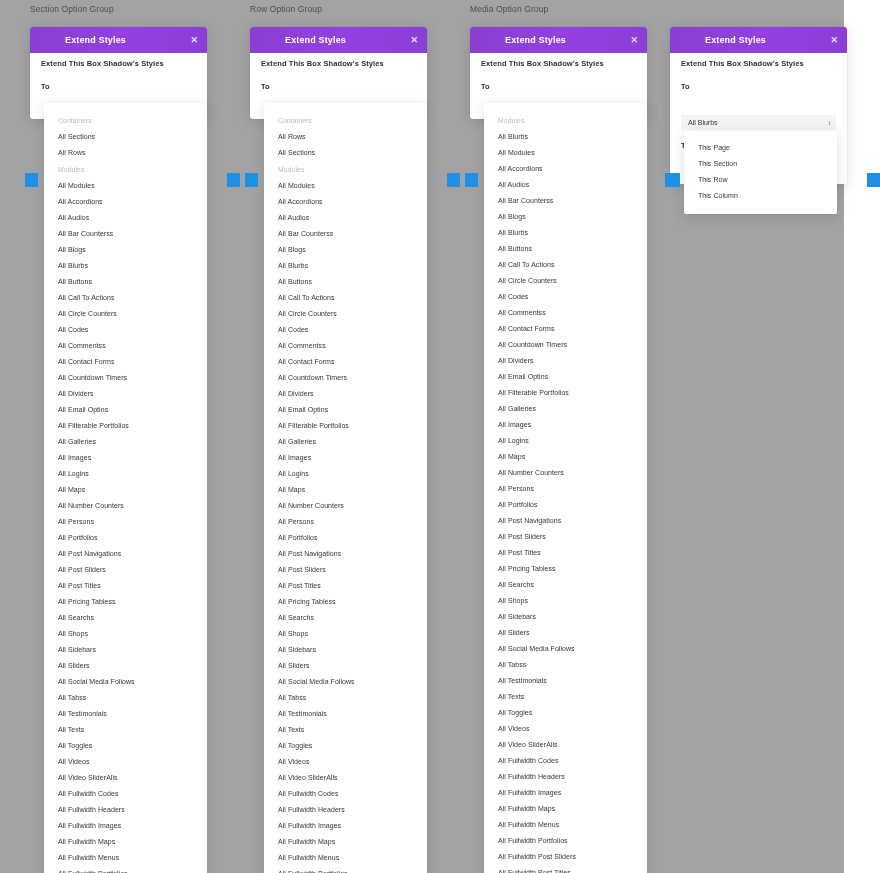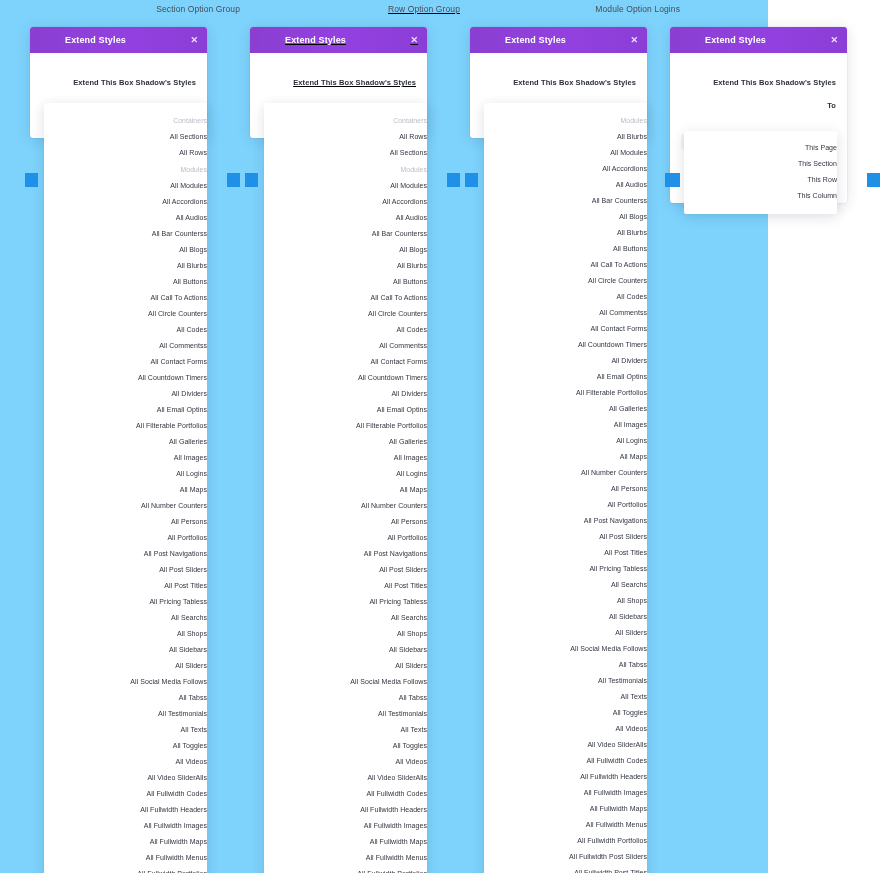--- a/index.html
+++ b/index.html
@@ -5,24 +5,23 @@
   * { box-sizing: border-box; }
   html, body {
     margin: 0; padding: 0;
     width: 880px; height: 873px;
     background: #ffffff;
     font-family: "Liberation Sans", sans-serif;
     overflow: hidden;
   }
   .stage {
     position: relative;
-    width: 768px;
+    width: 844px;
     height: 873px;
-    background: #7dd3fc;
-    text-align: right;
+    background: #a3a3a3;
   }
 
   
   .group {
     position: absolute;
     top: 0;
     width: 215px;
   }
   .group-caption {
     font-size: 8.5px;
@@ -67,21 +66,21 @@
   }
   .close-icon {
     color: #f3e4ff;
     font-size: 9px;
     line-height: 1;
     cursor: pointer;
     font-weight: bold;
     opacity: .95;
   }
   .modal-body {
-    padding: 25px 11px 14px 11px;
+    padding: 6px 11px 14px 11px;
     min-height: 54px;
   }
   .field-heading {
     font-size: 7.5px;
     color: #2b2f3a;
     font-weight: bold;
     letter-spacing: .1px;
     margin-bottom: 14px;
   }
   .field-label {
@@ -225,21 +224,21 @@
             <div class="dd-item">All Fullwidth Headers</div>
             <div class="dd-item">All Fullwidth Images</div>
             <div class="dd-item">All Fullwidth Maps</div>
             <div class="dd-item">All Fullwidth Menus</div>
             <div class="dd-item">All Fullwidth Portfolios</div>
           </div>
           <div class="handle left" style="top: 146px;"></div>
           <div class="handle right" style="top: 146px;"></div>
         </div>
       </div>
-      <div class="group" style="left: 245px; text-decoration: underline;">
+      <div class="group" style="left: 245px;">
         <div class="group-caption">Row Option Group</div>
         <div class="panel-wrap">
           <div class="modal">
             <div class="modal-header">
               <div class="modal-title">Extend Styles</div>
               <div class="close-icon">✕</div>
             </div>
             <div class="modal-body" style="padding-bottom: 4px;">
               <div class="field-heading">Extend This Box Shadow's Styles</div>
               <div class="field-label">To</div>
@@ -293,21 +292,21 @@
             <div class="dd-item">All Fullwidth Images</div>
             <div class="dd-item">All Fullwidth Maps</div>
             <div class="dd-item">All Fullwidth Menus</div>
             <div class="dd-item">All Fullwidth Portfolios</div>
           </div>
           <div class="handle left" style="top: 146px;"></div>
           <div class="handle right" style="top: 146px;"></div>
         </div>
       </div>
       <div class="group" style="left: 465px;">
-        <div class="group-caption">Module Option Logins</div>
+        <div class="group-caption">Media Option Group</div>
         <div class="panel-wrap">
           <div class="modal">
             <div class="modal-header">
               <div class="modal-title">Extend Styles</div>
               <div class="close-icon">✕</div>
             </div>
             <div class="modal-body" style="padding-bottom: 4px;">
               <div class="field-heading">Extend This Box Shadow's Styles</div>
               <div class="field-label">To</div>
             </div>

